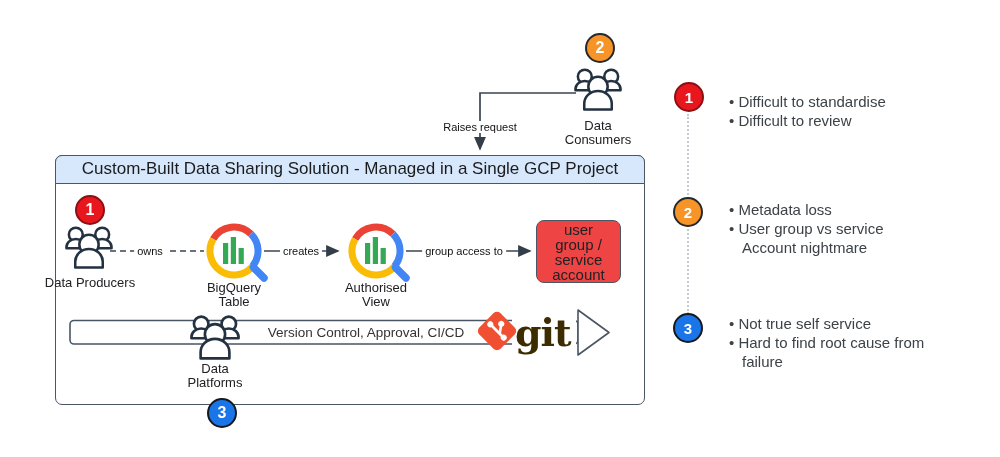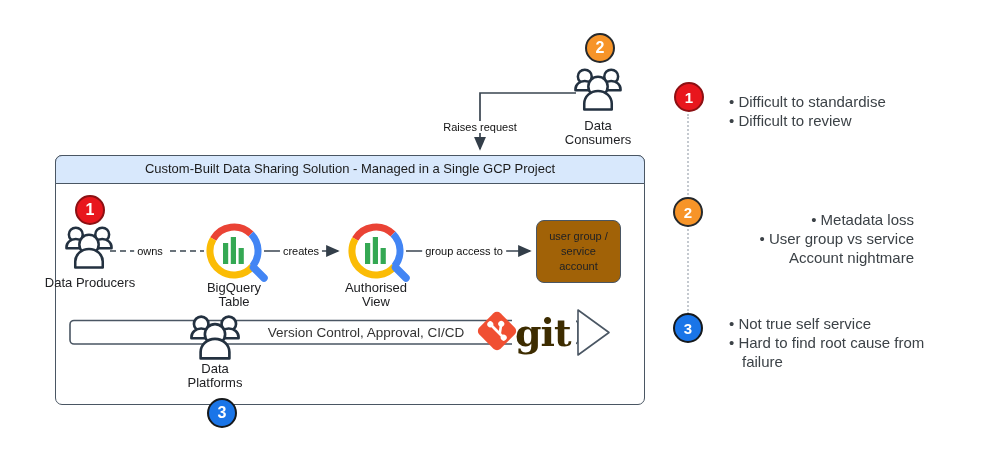--- a/index.html
+++ b/index.html
@@ -3,34 +3,34 @@
 <meta charset="utf-8">
 <style>
   html,body{margin:0;padding:0;background:#fff;}
   .canvas{position:relative;width:1000px;height:457px;background:#fff;overflow:hidden;
           font-family:"Liberation Sans",sans-serif;}
   
   .gcp-box{position:absolute;left:55px;top:155px;width:590px;height:250px;
            border:1.6px solid #4a5663;border-radius:7px;background:#fff;box-sizing:border-box;}
   .gcp-header{position:absolute;left:55px;top:155px;width:590px;height:29px;box-sizing:border-box;
            background:#d8e8fc;border:1.6px solid #4a5663;border-radius:7px 7px 0 0;
-           font-size:13px;color:#1b1b1b;text-align:center;line-height:26px;}
+           font-size:17px;color:#1b1b1b;text-align:center;line-height:26px;}
   
   .overlay{position:absolute;left:0;top:0;}
   
   .lbl{position:absolute;transform:translateX(-50%);text-align:center;font-size:13px;
        color:#202124;line-height:14px;}
   
   .edge-lbl{position:absolute;transform:translate(-50%,-50%);font-weight:normal;font-size:11px;
        color:#111;background:#fff;padding:0 3px;white-space:nowrap;}
   
   .user-box{position:absolute;left:536px;top:220px;width:85px;height:63px;box-sizing:border-box;
-       border:1.6px solid #4a5663;border-radius:8px;background:#a16207;display:flex;
+       border:1.6px solid #4a5663;border-radius:8px;background:#ef4444;display:flex;
        align-items:center;justify-content:center;text-align:center;
-       font-size:11px;line-height:15px;color:#202124;padding:0 6px;}
+       font-size:15px;line-height:15px;color:#202124;padding:0 6px;}
   
   .badge{position:absolute;border-radius:50%;display:flex;align-items:center;justify-content:center;
        color:#fff;font-weight:bold;box-sizing:border-box;}
   .badge.sm{width:30px;height:30px;font-size:15px;}
   .badge.md{width:30px;height:30px;font-size:16px;}
   .badge.red{background:#e8161d;border:2px solid #8c1013;}
   .badge.orange{background:#f79428;border:2px solid #26292c;}
   .badge.blue{background:#1a75e8;border:2px solid #16191c;}
   
   .dotted-line{position:absolute;left:687px;top:114px;height:200px;width:0;
@@ -125,21 +125,21 @@
 
   <div class="dotted-line"></div>
 
   <div class="badge sm red" style="left:674px;top:82px;">1</div>
   <div class="rp-text w1" style="left:729px;top:84px;">
     <div class="bullet">Difficult to standardise</div>
     <div class="bullet">Difficult to review</div>
   </div>
 
   <div class="badge sm orange" style="left:673px;top:197px;">2</div>
-  <div class="rp-text w2" style="left:729px;top:210px;text-align:right;">
+  <div class="rp-text w2" style="left:729px;top:200px;">
     <div class="bullet">Metadata loss</div>
     <div class="bullet">User group vs service Account nightmare</div>
   </div>
 
   <div class="badge sm blue" style="left:673px;top:313px;">3</div>
   <div class="rp-text w3" style="left:729px;top:314px;">
     <div class="bullet">Not true self service</div>
     <div class="bullet">Hard to find root cause from failure</div>
   </div>
 

